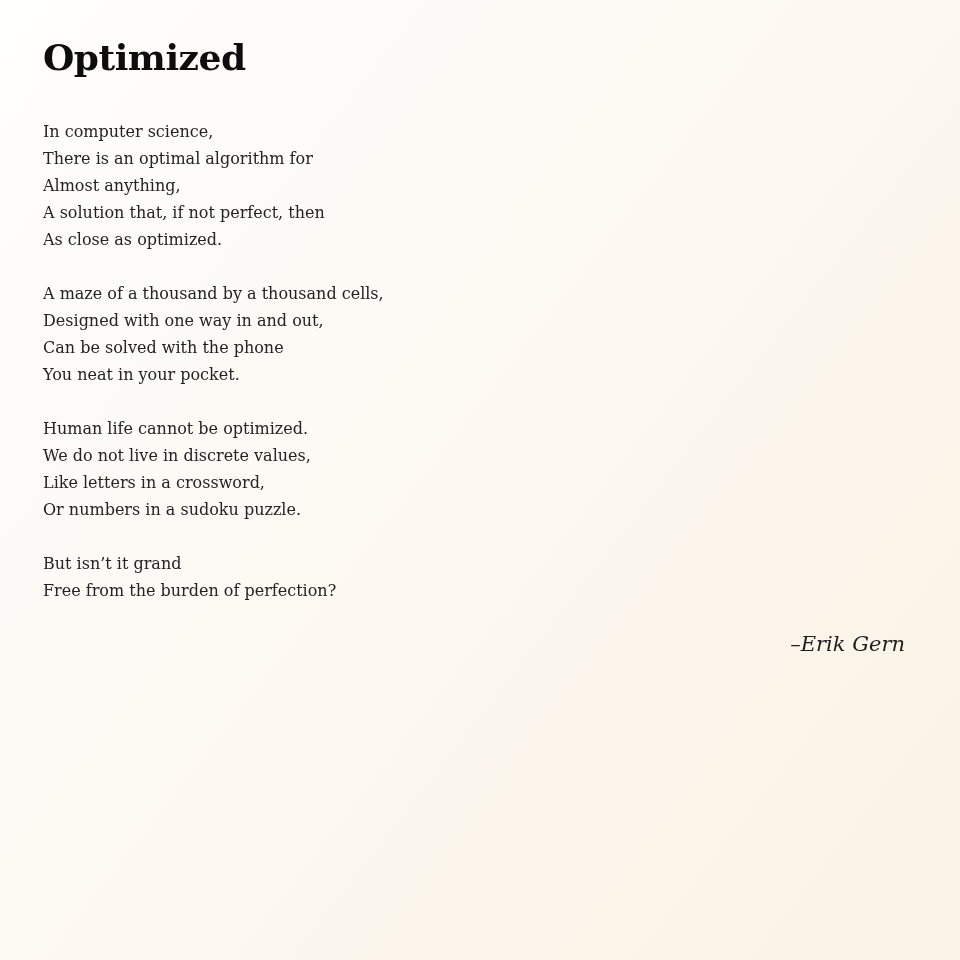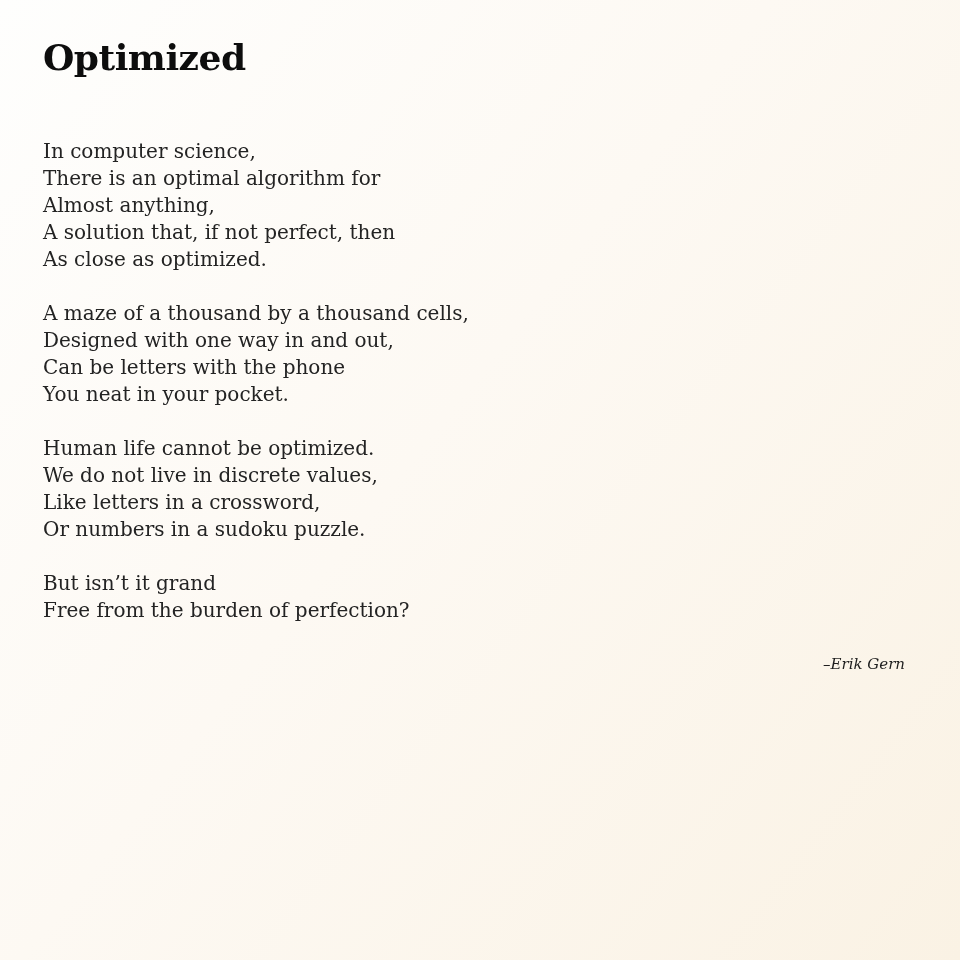--- a/index.html
+++ b/index.html
@@ -19,35 +19,35 @@
   }
   .title {
     margin: 36px 0 0 0;
     font-size: 36px;
     line-height: 1.18;
     font-weight: 700;
     color: #0d0d0d;
     letter-spacing: -0.5px;
   }
   .poem {
-    margin-top: 60px;
-    font-size: 20px;
+    margin-top: 40px;
+    font-size: 16px;
     line-height: 27px;
   }
   .stanza + .stanza {
     margin-top: 27px;
   }
   .poem-line {
     white-space: pre;
   }
   .signature {
     margin-top: 27px;
     text-align: right;
     font-style: italic;
-    font-size: 15px;
+    font-size: 21px;
     line-height: 27px;
     color: #1e1e1e;
   }
 </style>
 </head>
 <body>
 
 <div class="page">
 
   <h1 class="title">Optimized</h1>
@@ -58,21 +58,21 @@
       <div class="poem-line">In computer science,</div>
       <div class="poem-line">There is an optimal algorithm for</div>
       <div class="poem-line">Almost anything,</div>
       <div class="poem-line">A solution that, if not perfect, then</div>
       <div class="poem-line">As close as optimized.</div>
     </div>
 
     <div class="stanza">
       <div class="poem-line">A maze of a thousand by a thousand cells,</div>
       <div class="poem-line">Designed with one way in and out,</div>
-      <div class="poem-line">Can be letters with the phone</div>
+      <div class="poem-line">Can be solved with the phone</div>
       <div class="poem-line">You neat in your pocket.</div>
     </div>
 
     <div class="stanza">
       <div class="poem-line">Human life cannot be optimized.</div>
       <div class="poem-line">We do not live in discrete values,</div>
       <div class="poem-line">Like letters in a crossword,</div>
       <div class="poem-line">Or numbers in a sudoku puzzle.</div>
     </div>
 

